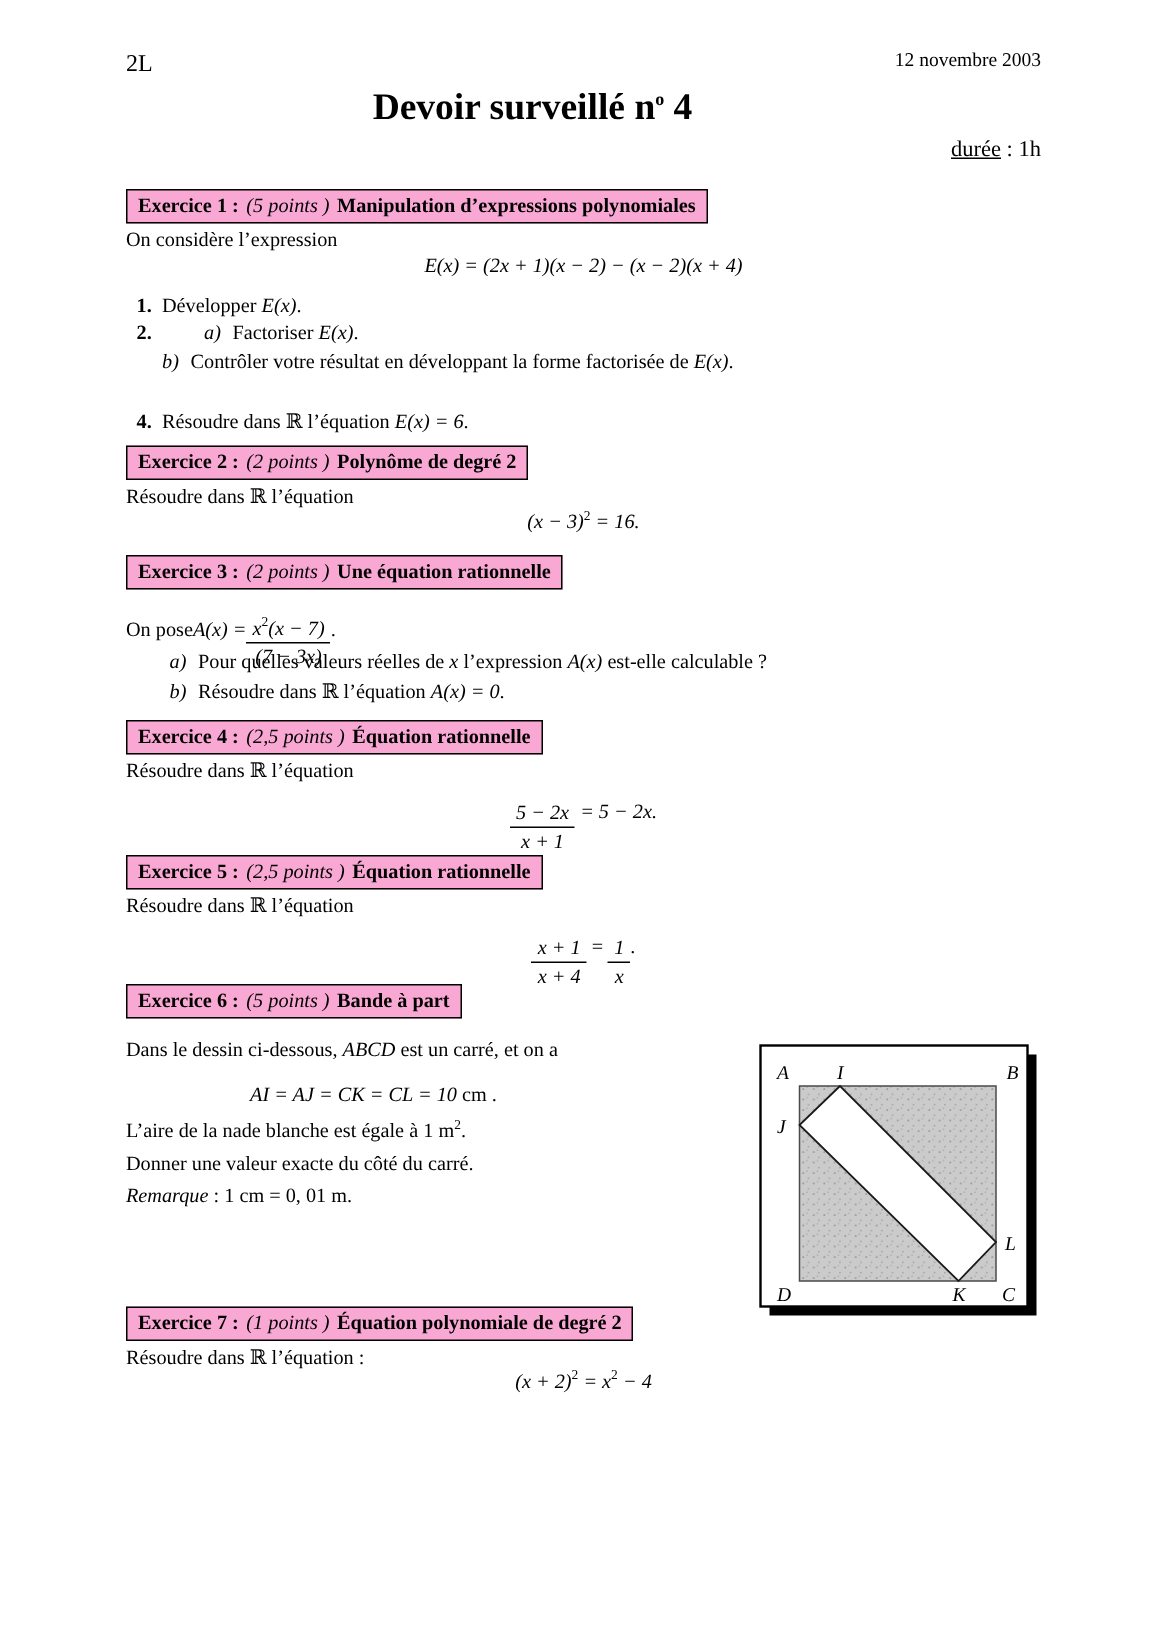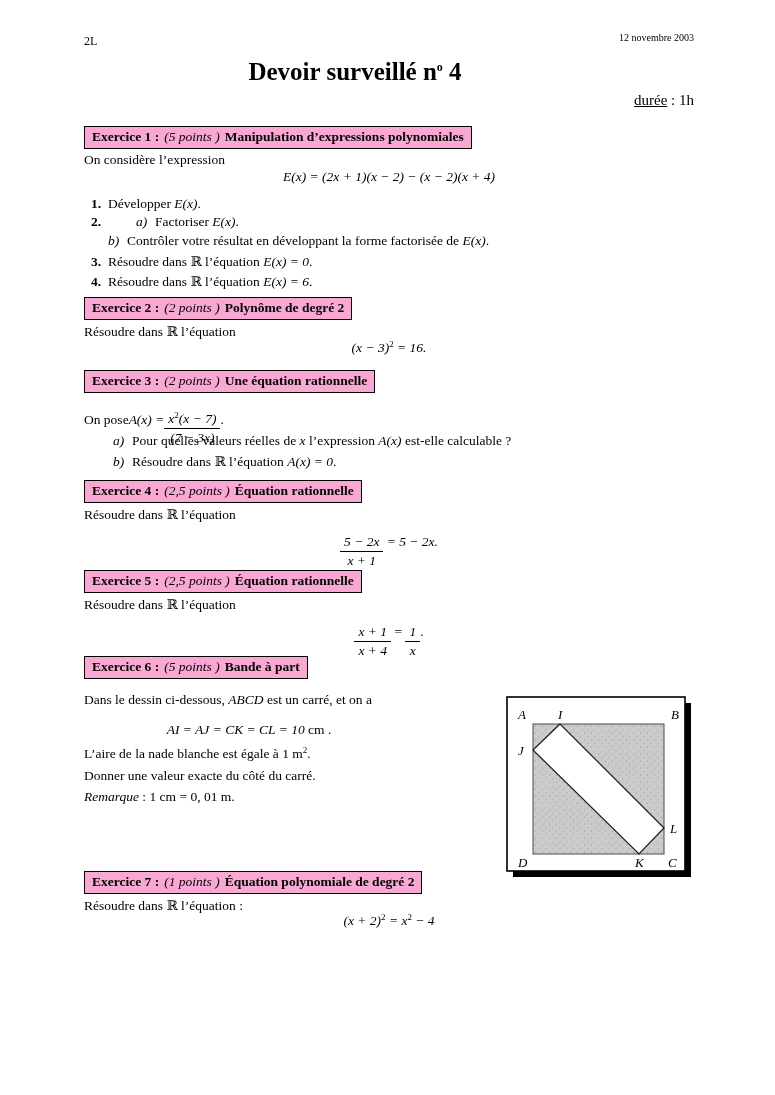--- a/index.html
+++ b/index.html
@@ -2,22 +2,22 @@
 <html><head>
 <meta charset="utf-8">
 <style>
   html,body { margin:0; padding:0; background:#ffffff; }
   .page {
     position:relative; width:775px; height:1095px; background:#ffffff;
     font-family:"Liberation Serif","DejaVu Serif",serif; color:#000;
     font-size:13.5px; overflow:hidden;
   }
   .abs { position:absolute; white-space:nowrap; }
-  .small { font-size:12px; }
-  .date { font-size:10px; }
+  .small { font-size:16px; }
+  .date { font-size:13px; }
   .doc-title { width:710px; text-align:center; font-weight:bold; font-size:25px; }
   .doc-title sup { font-size:12px; }
   .duree { font-size:15px;margin-left:28px; }
   .duree .u { text-decoration:underline; }
   .exbox {
     display:inline-block; border:1px solid #000; padding:2px 7px 3px 7px;
     font-weight:bold; background:#f9a8d4;
   }
   .pts { font-weight:normal; font-style:italic; margin:0 5px 0 5px; }
   .math { font-style:italic; }
@@ -44,21 +44,20 @@
   <div class="abs duree" style="right:81px; top:92px;"><span class="u">durée</span><span> : 1h</span></div>
 
   <div class="abs" style="left:84px; top:126px;">
     <span class="exbox"><span>Exercice 1 :</span><span class="pts">(5 points )</span><span>Manipulation d’expressions polynomiales</span></span>
   </div>
   <div class="abs" style="left:84px; top:152px;">On considère l’expression</div>
   <div class="abs formula math" style="top:169px;">E(x) = (2x + 1)(x − 2) − (x − 2)(x + 4)</div>
   <div class="abs" style="left:84px; top:196px;"><span class="ilabel">1.</span><span>Développer </span><span class="math">E(x)</span><span>.</span></div>
   <div class="abs" style="left:84px; top:214px;"><span class="ilabel">2.</span><span class="sub"></span><span class="slabel">a)</span><span>Factoriser </span><span class="math">E(x)</span><span>.</span></div>
   <div class="abs" style="left:108px; top:233px;"><span class="slabel">b)</span><span>Contrôler votre résultat en développant la forme factorisée de </span><span class="math">E(x)</span><span>.</span></div>
-  <div class="abs" style="left:84px; top:253px;"><span class="ilabel">3.</span><span>Résoudre dans ℝ l’équation </span><span class="math">E(x) = 0</span><span>.</span></div>
   <div class="abs" style="left:84px; top:273px;"><span class="ilabel">4.</span><span>Résoudre dans ℝ l’équation </span><span class="math">E(x) = 6</span><span>.</span></div>
 
   <div class="abs" style="left:84px; top:297px;">
     <span class="exbox"><span>Exercice 2 :</span><span class="pts">(2 points )</span><span>Polynôme de degré 2</span></span>
   </div>
   <div class="abs" style="left:84px; top:323px;">Résoudre dans ℝ l’équation</div>
   <div class="abs formula" style="top:340px;"><span class="math">(x − 3)</span><span class="sup">2</span><span class="math"> = 16.</span></div>
 
   <div class="abs" style="left:84px; top:370px;">
     <span class="exbox"><span>Exercice 3 :</span><span class="pts">(2 points )</span><span>Une équation rationnelle</span></span>

